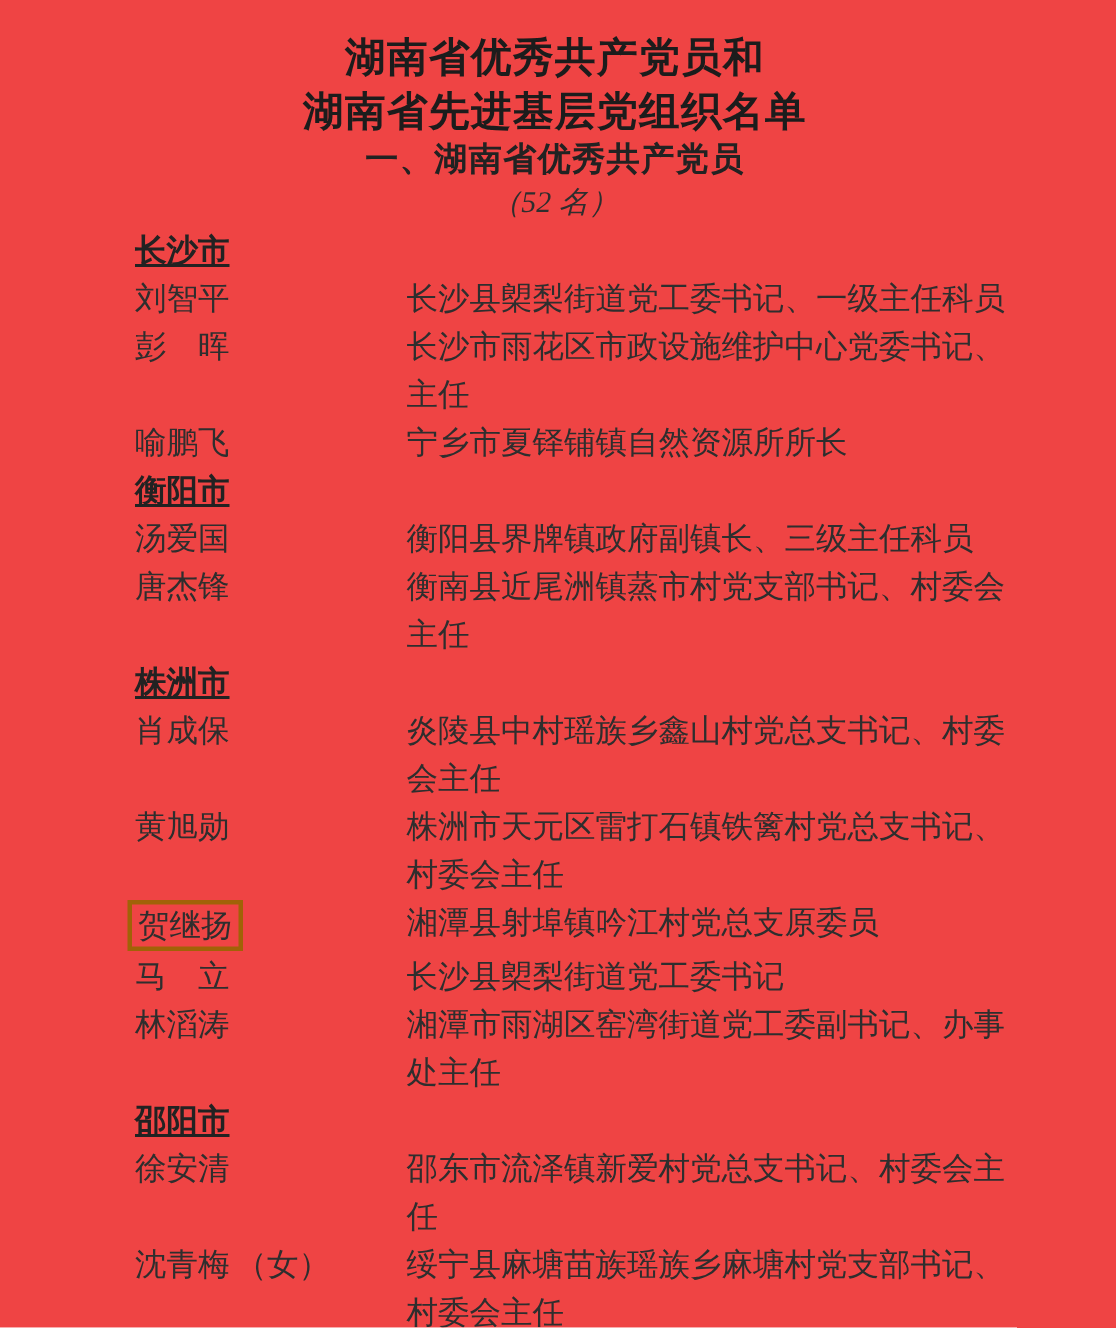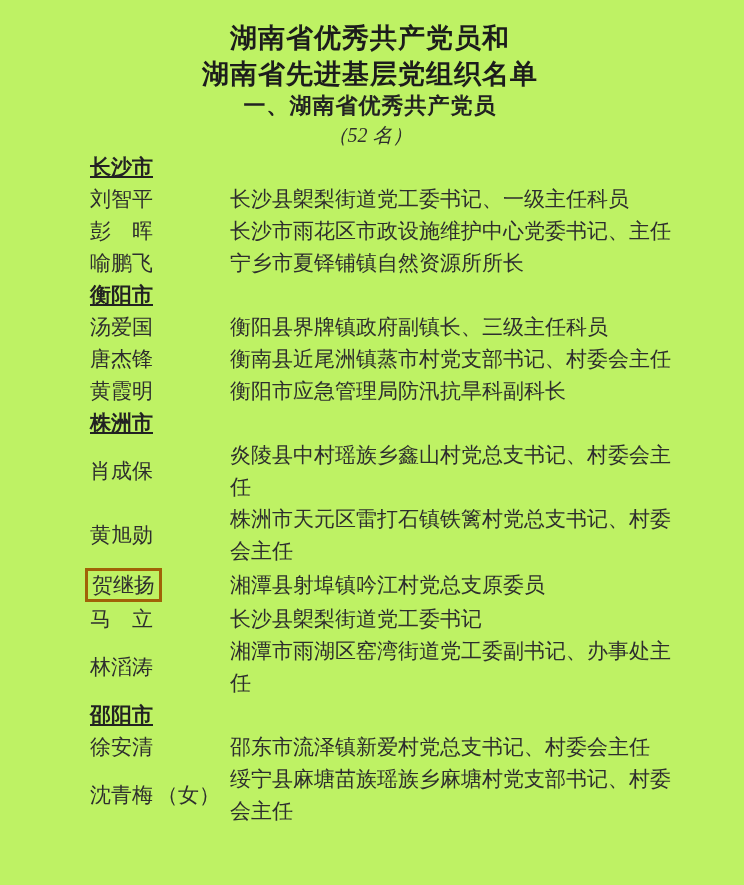--- a/index.html
+++ b/index.html
@@ -5,21 +5,21 @@
   html, body {
     margin: 0;
     padding: 0;
     background: #ffffff;
   }
   .page {
     position: relative;
     width: 744px;
     height: 885px;
     box-sizing: border-box;
-    background: #bef264;
+    background: #ef4444;
     color: #2e2e2e;
     padding: 20px 54px 6px 90px;
     overflow: hidden;
     font-family: "Liberation Serif", "DejaVu Serif", serif;
   }
   .doc-header {
     text-align: center;
     margin-right: 40px;
   }
   .doc-title {
@@ -49,21 +49,22 @@
     font-size: 21px;
     line-height: 32px;
   }
   .city-header {
     font-weight: bold;
     color: #222222;
     text-decoration: underline;
   }
   .member-row {
     display: flex;
-    align-items: center;
+    align-items: flex-start;
+    gap: 41px;
   }
   .name-cell {
     flex: 0 0 140px;
     display: flex;
     justify-content: flex-start;
   }
   .name {
     white-space: pre;
   }
   .name.boxed {
@@ -137,27 +138,20 @@
     </div>
 
     <div class="member-row">
       <div class="name-cell">
         <span class="name">唐杰锋</span>
 
       </div>
       <div class="desc">衡南县近尾洲镇蒸市村党支部书记、村委会主任</div>
     </div>
 
-    <div class="member-row">
-      <div class="name-cell">
-        <span class="name">黄霞明</span>
-
-      </div>
-      <div class="desc">衡阳市应急管理局防汛抗旱科副科长</div>
-    </div>
   </div>
     </div>
 
     <div class="city-group">
       <div class="city-header">株洲市</div>
       <div class="members">
     <div class="member-row">
       <div class="name-cell">
         <span class="name">肖成保</span>
 

